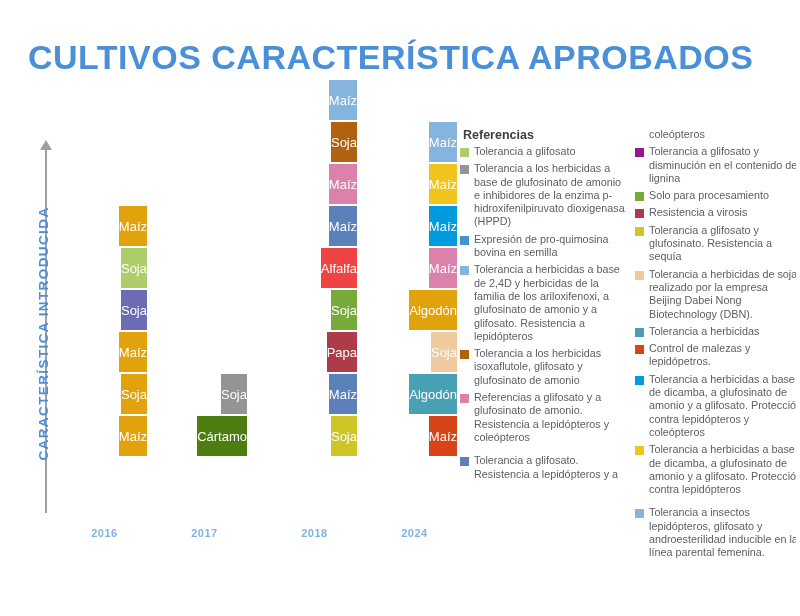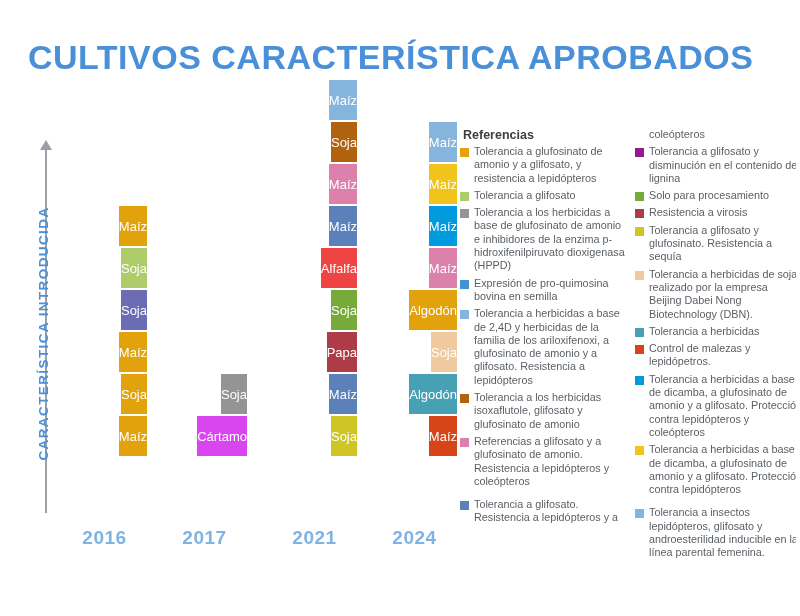--- a/index.html
+++ b/index.html
@@ -91,21 +91,21 @@
     color: #ffffff;
     box-sizing: border-box;
   }
   .seg:last-child { margin-bottom: 0; }
 
   .year-label {
     position: absolute;
     width: 85px;
     text-align: center;
     top: 527px;
-    font-size: 19px;
+    font-size: 11px;
     font-weight: bold;
     color: #7fb3e3;
     letter-spacing: 0.5px;
   }
   .yl-2016 { left: 62px; }
   .yl-2017 { left: 162px; }
   .yl-2018 { left: 272px; }
   .yl-2019 { left: 372px; }
 
   
@@ -172,21 +172,21 @@
   <div class="column col-2016">
       <div class="seg" style="background: rgb(226, 162, 12);">Maíz</div>
       <div class="seg" style="background: rgb(175, 204, 107);">Soja</div>
       <div class="seg" style="background: rgb(108, 108, 181);">Soja</div>
       <div class="seg" style="background: rgb(226, 162, 12);">Maíz</div>
       <div class="seg" style="background: rgb(226, 162, 12);">Soja</div>
       <div class="seg" style="background: rgb(226, 162, 12);">Maíz</div>
     </div>
   <div class="column col-2017">
       <div class="seg" style="background: rgb(148, 148, 148);">Soja</div>
-      <div class="seg" style="background: #d946ef;">Cártamo</div>
+      <div class="seg" style="background: #4d7c0f;">Cártamo</div>
     </div>
   <div class="column col-2018">
       <div class="seg" style="background: rgb(133, 180, 220);">Maíz</div>
       <div class="seg" style="background: rgb(177, 98, 15);">Soja</div>
       <div class="seg" style="background: rgb(220, 128, 172);">Maíz</div>
       <div class="seg" style="background: rgb(92, 128, 186);">Maíz</div>
       <div class="seg" style="background: #ef4444;">Alfalfa</div>
       <div class="seg" style="background: rgb(118, 171, 58);">Soja</div>
       <div class="seg" style="background: rgb(173, 60, 72);">Papa</div>
       <div class="seg" style="background: rgb(92, 128, 186);">Maíz</div>
@@ -198,32 +198,28 @@
       <div class="seg" style="background: rgb(0, 154, 222);">Maíz</div>
       <div class="seg" style="background: rgb(220, 128, 172);">Maíz</div>
       <div class="seg" style="background: rgb(226, 162, 12);">Algodón</div>
       <div class="seg" style="background: rgb(239, 202, 158);">Soja</div>
       <div class="seg" style="background: rgb(72, 160, 180);">Algodón</div>
       <div class="seg" style="background: rgb(214, 68, 24);">Maíz</div>
     </div>
 
   <div class="year-label yl-2016">2016</div>
   <div class="year-label yl-2017">2017</div>
-  <div class="year-label yl-2018">2021</div>
+  <div class="year-label yl-2018">2018</div>
   <div class="year-label yl-2019">2024</div>
 </div>
 
 <div id="legend">
   <div id="legend-title">Referencias</div>
   <div class="legend-col legend-col-left">
       <div class="legend-item">
-        <span class="legend-swatch" style="background: rgb(226, 162, 12);"></span>
-        <span class="legend-text">Tolerancia a glufosinato de amonio y a glifosato, y resistencia a lepidópteros</span>
-      </div>
-      <div class="legend-item">
         <span class="legend-swatch" style="background: rgb(175, 204, 107);"></span>
         <span class="legend-text">Tolerancia a glifosato</span>
       </div>
       <div class="legend-item">
         <span class="legend-swatch" style="background: rgb(148, 148, 148);"></span>
         <span class="legend-text">Tolerancia a los herbicidas a base de glufosinato de amonio e inhibidores de la enzima p-hidroxifenilpiruvato dioxigenasa (HPPD)</span>
       </div>
       <div class="legend-item">
         <span class="legend-swatch" style="background: rgb(65, 147, 211);"></span>
         <span class="legend-text">Expresión de pro-quimosina bovina en semilla</span>

